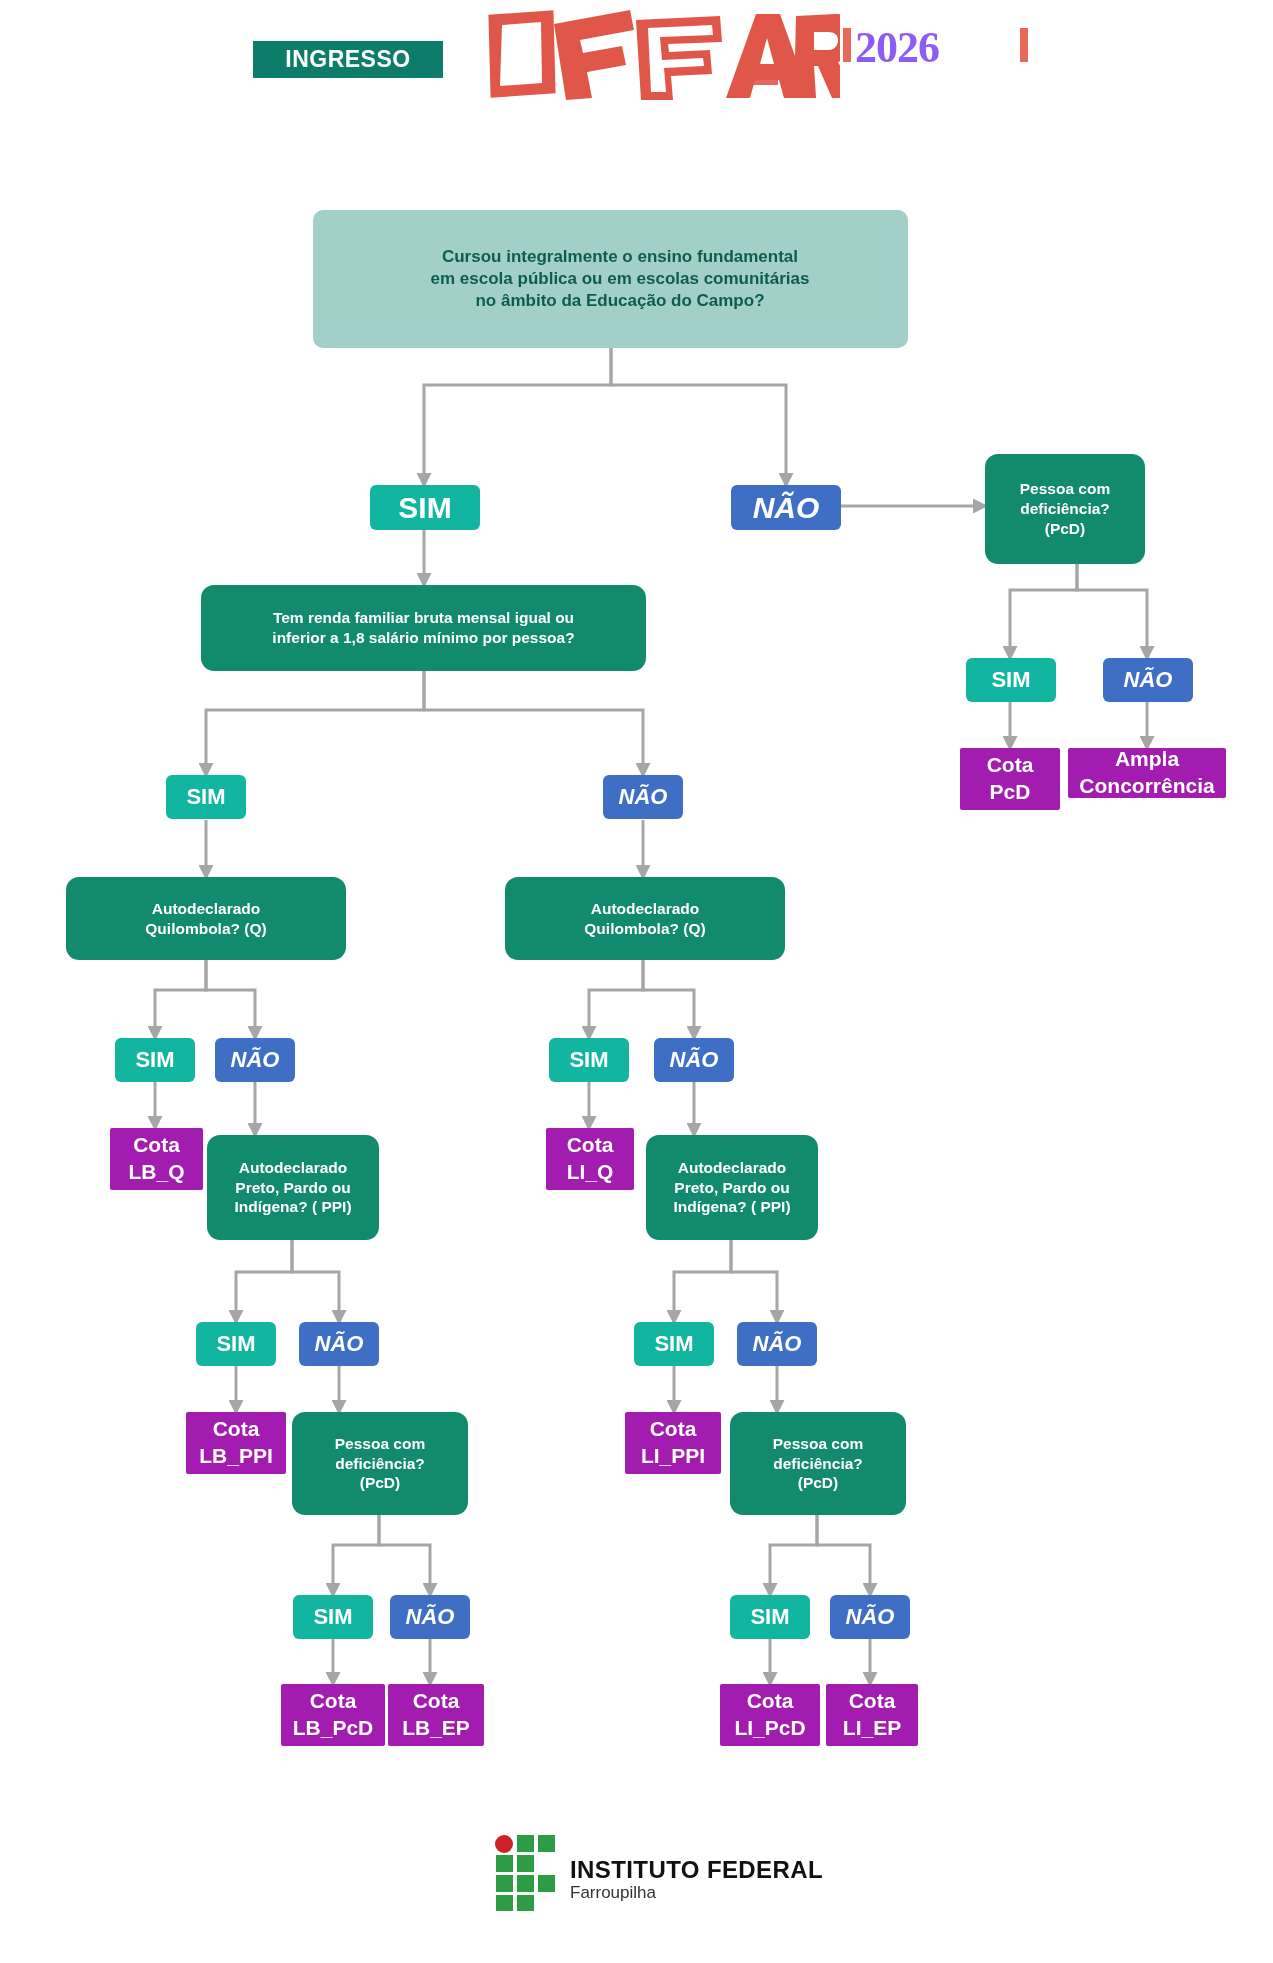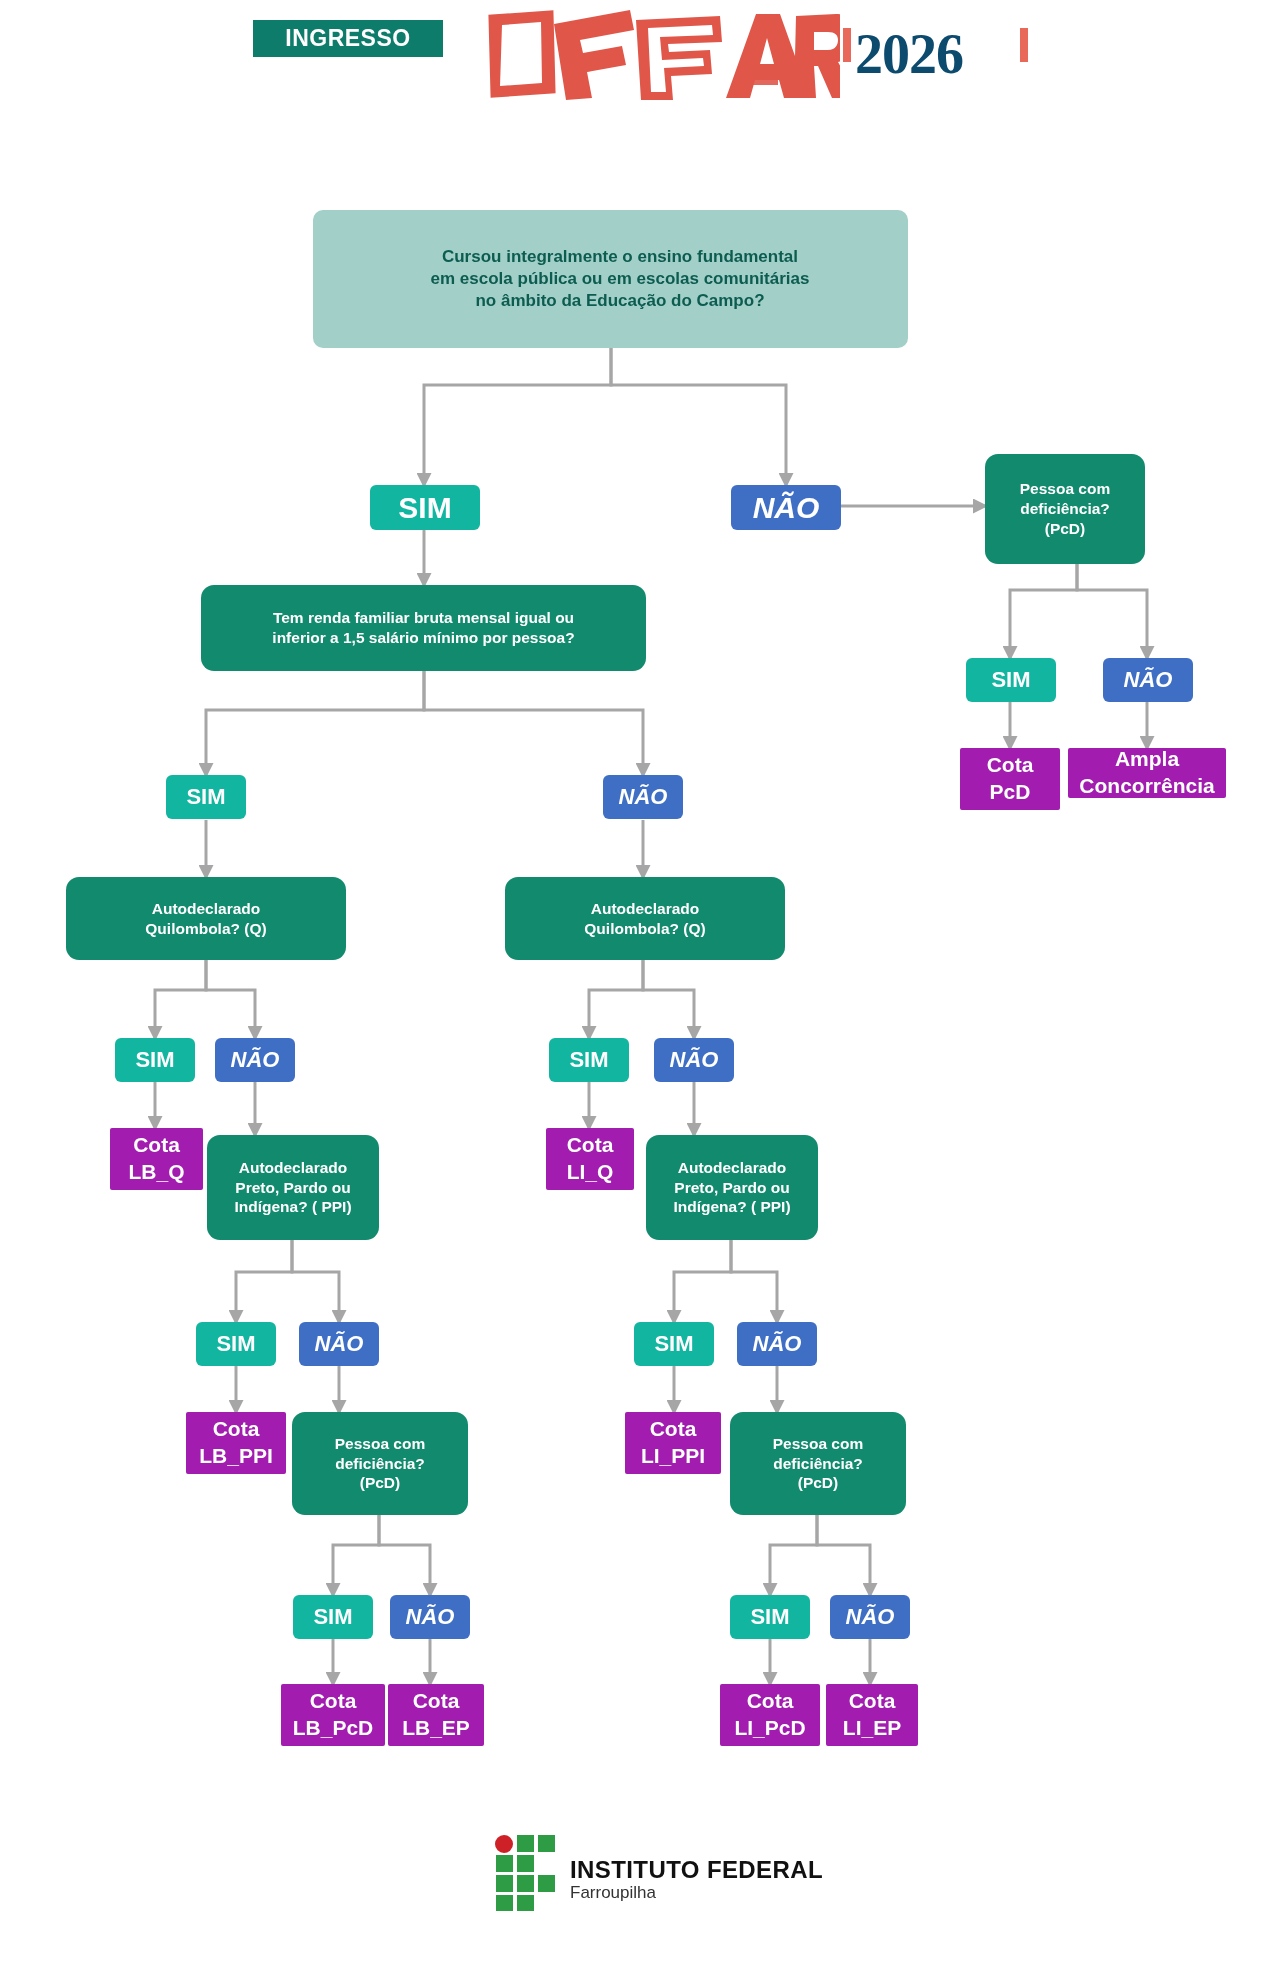--- a/index.html
+++ b/index.html
@@ -20,42 +20,42 @@
   }
 
   
   .header {
     position: absolute;
     left: 0; top: 0;
     width: 1273px; height: 110px;
   }
   .ingresso-badge {
     position: absolute;
-    left: 253px; top: 20px;
+    left: 253px; top: 41px;
     width: 190px; height: 37px;
     background: #0E7C6B;
     color: #ffffff;
     font-size: 23px;
     font-weight: 600;
     letter-spacing: 0.5px;
     display: flex;
     align-items: center;
     justify-content: center;
   }
   .logo-iffar {
     position: absolute;
     left: 480px; top: 8px;
     width: 360px; height: 92px;
   }
   .logo-year {
     position: absolute;
     left: 855px; top: 22px;
-    font-size: 56px;
+    font-size: 44px;
     font-weight: 700;
-    color: #0c4a6e;
+    color: #8b5cf6;
     letter-spacing: -1px;
     font-family: "Liberation Serif", serif;
   }
   .year-tick {
     position: absolute;
     width: 8px; height: 34px;
     background: #E8685A;
     top: 28px;
   }
   .year-tick.left { left: 843px; }
@@ -259,21 +259,21 @@
 deficiência?
 (PcD)</div>
   <div class="badge sim" style="left:966px; top:658px; width:90px; height:44px; font-size:22px;">SIM</div>
   <div class="badge nao" style="left:1103px; top:658px; width:90px; height:44px; font-size:22px;">NÃO</div>
   <div class="node result" style="left:960px; top:748px; width:100px; height:62px;">Cota
 PcD</div>
   <div class="node result" style="left:1068px; top:748px; width:158px; height:50px;">Ampla
 Concorrência</div>
 
   <div class="node q-green" style="left:201px; top:585px; width:445px; height:86px;">Tem renda familiar bruta mensal igual ou
-inferior a 1,5 salário mínimo por pessoa?</div>
+inferior a 1,8 salário mínimo por pessoa?</div>
   <div class="badge sim" style="left:166px; top:775px; width:80px; height:44px; font-size:22px;">SIM</div>
   <div class="badge nao" style="left:603px; top:775px; width:80px; height:44px; font-size:22px;">NÃO</div>
 
   <div class="node q-green" style="left:66px; top:877px; width:280px; height:83px;">Autodeclarado
 Quilombola? (Q)</div>
   <div class="badge sim" style="left:115px; top:1038px; width:80px; height:44px; font-size:22px;">SIM</div>
   <div class="badge nao" style="left:215px; top:1038px; width:80px; height:44px; font-size:22px;">NÃO</div>
 
   <div class="node q-green" style="left:505px; top:877px; width:280px; height:83px;">Autodeclarado
 Quilombola? (Q)</div>

